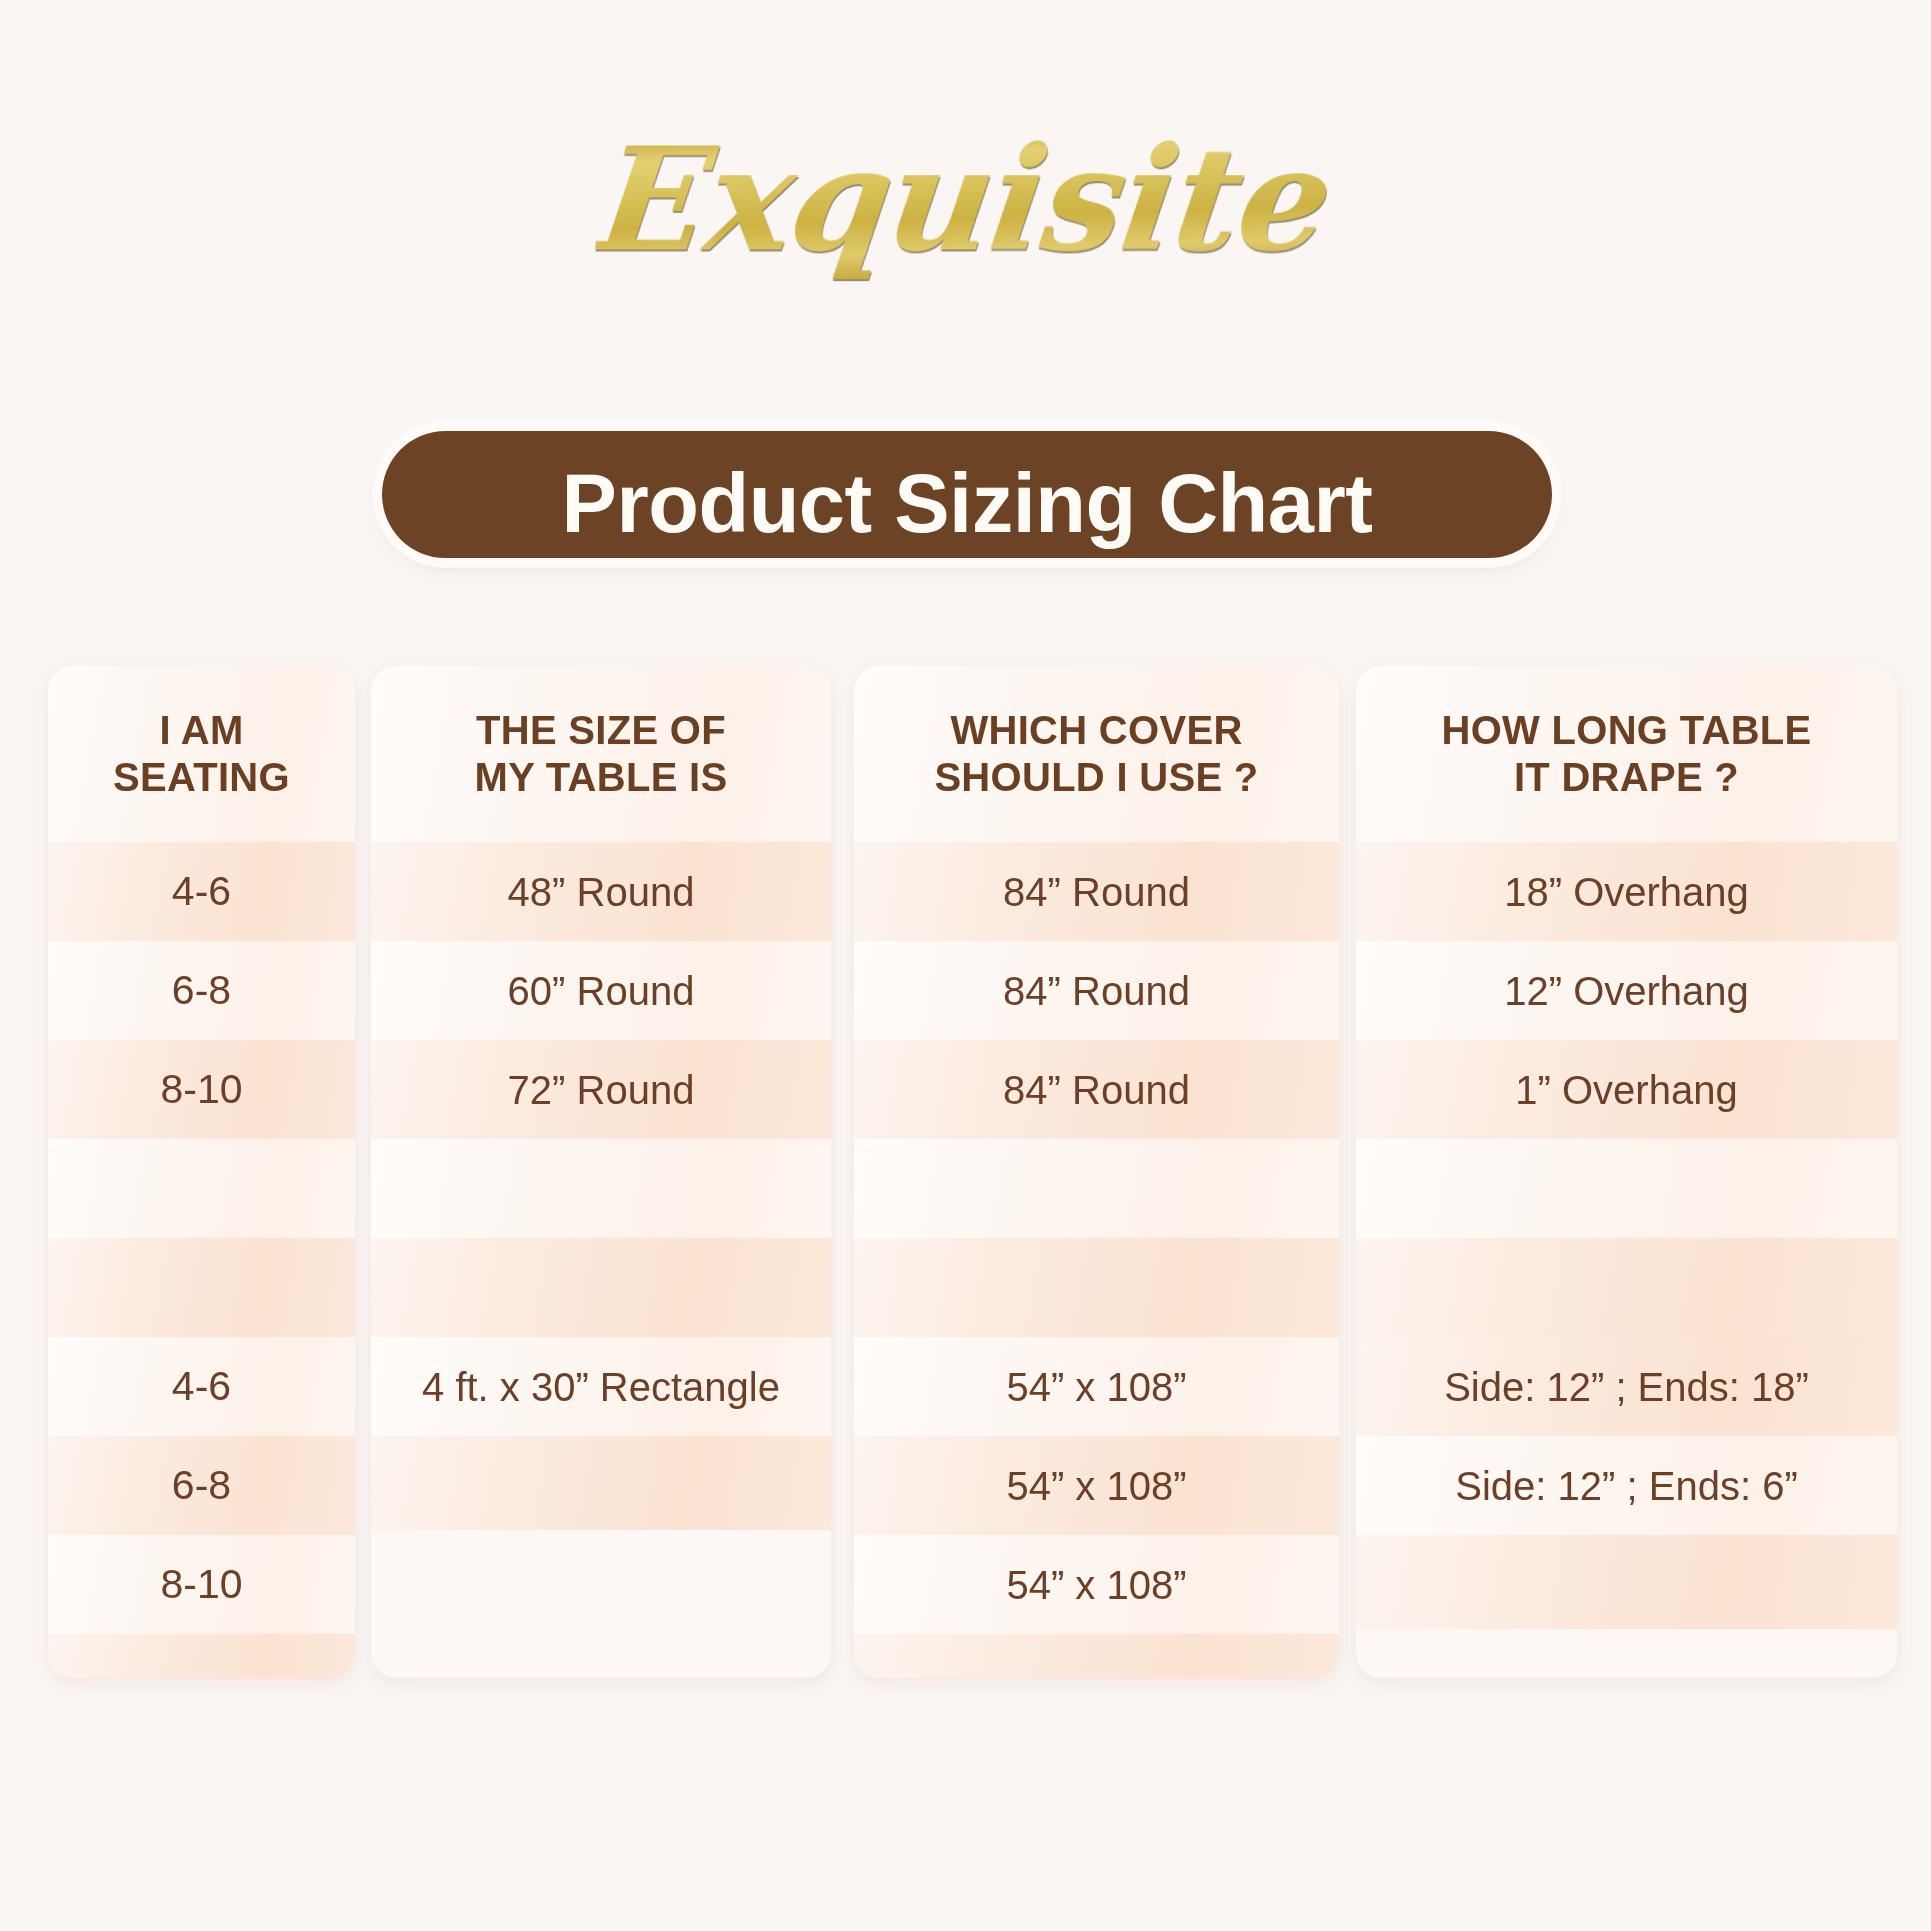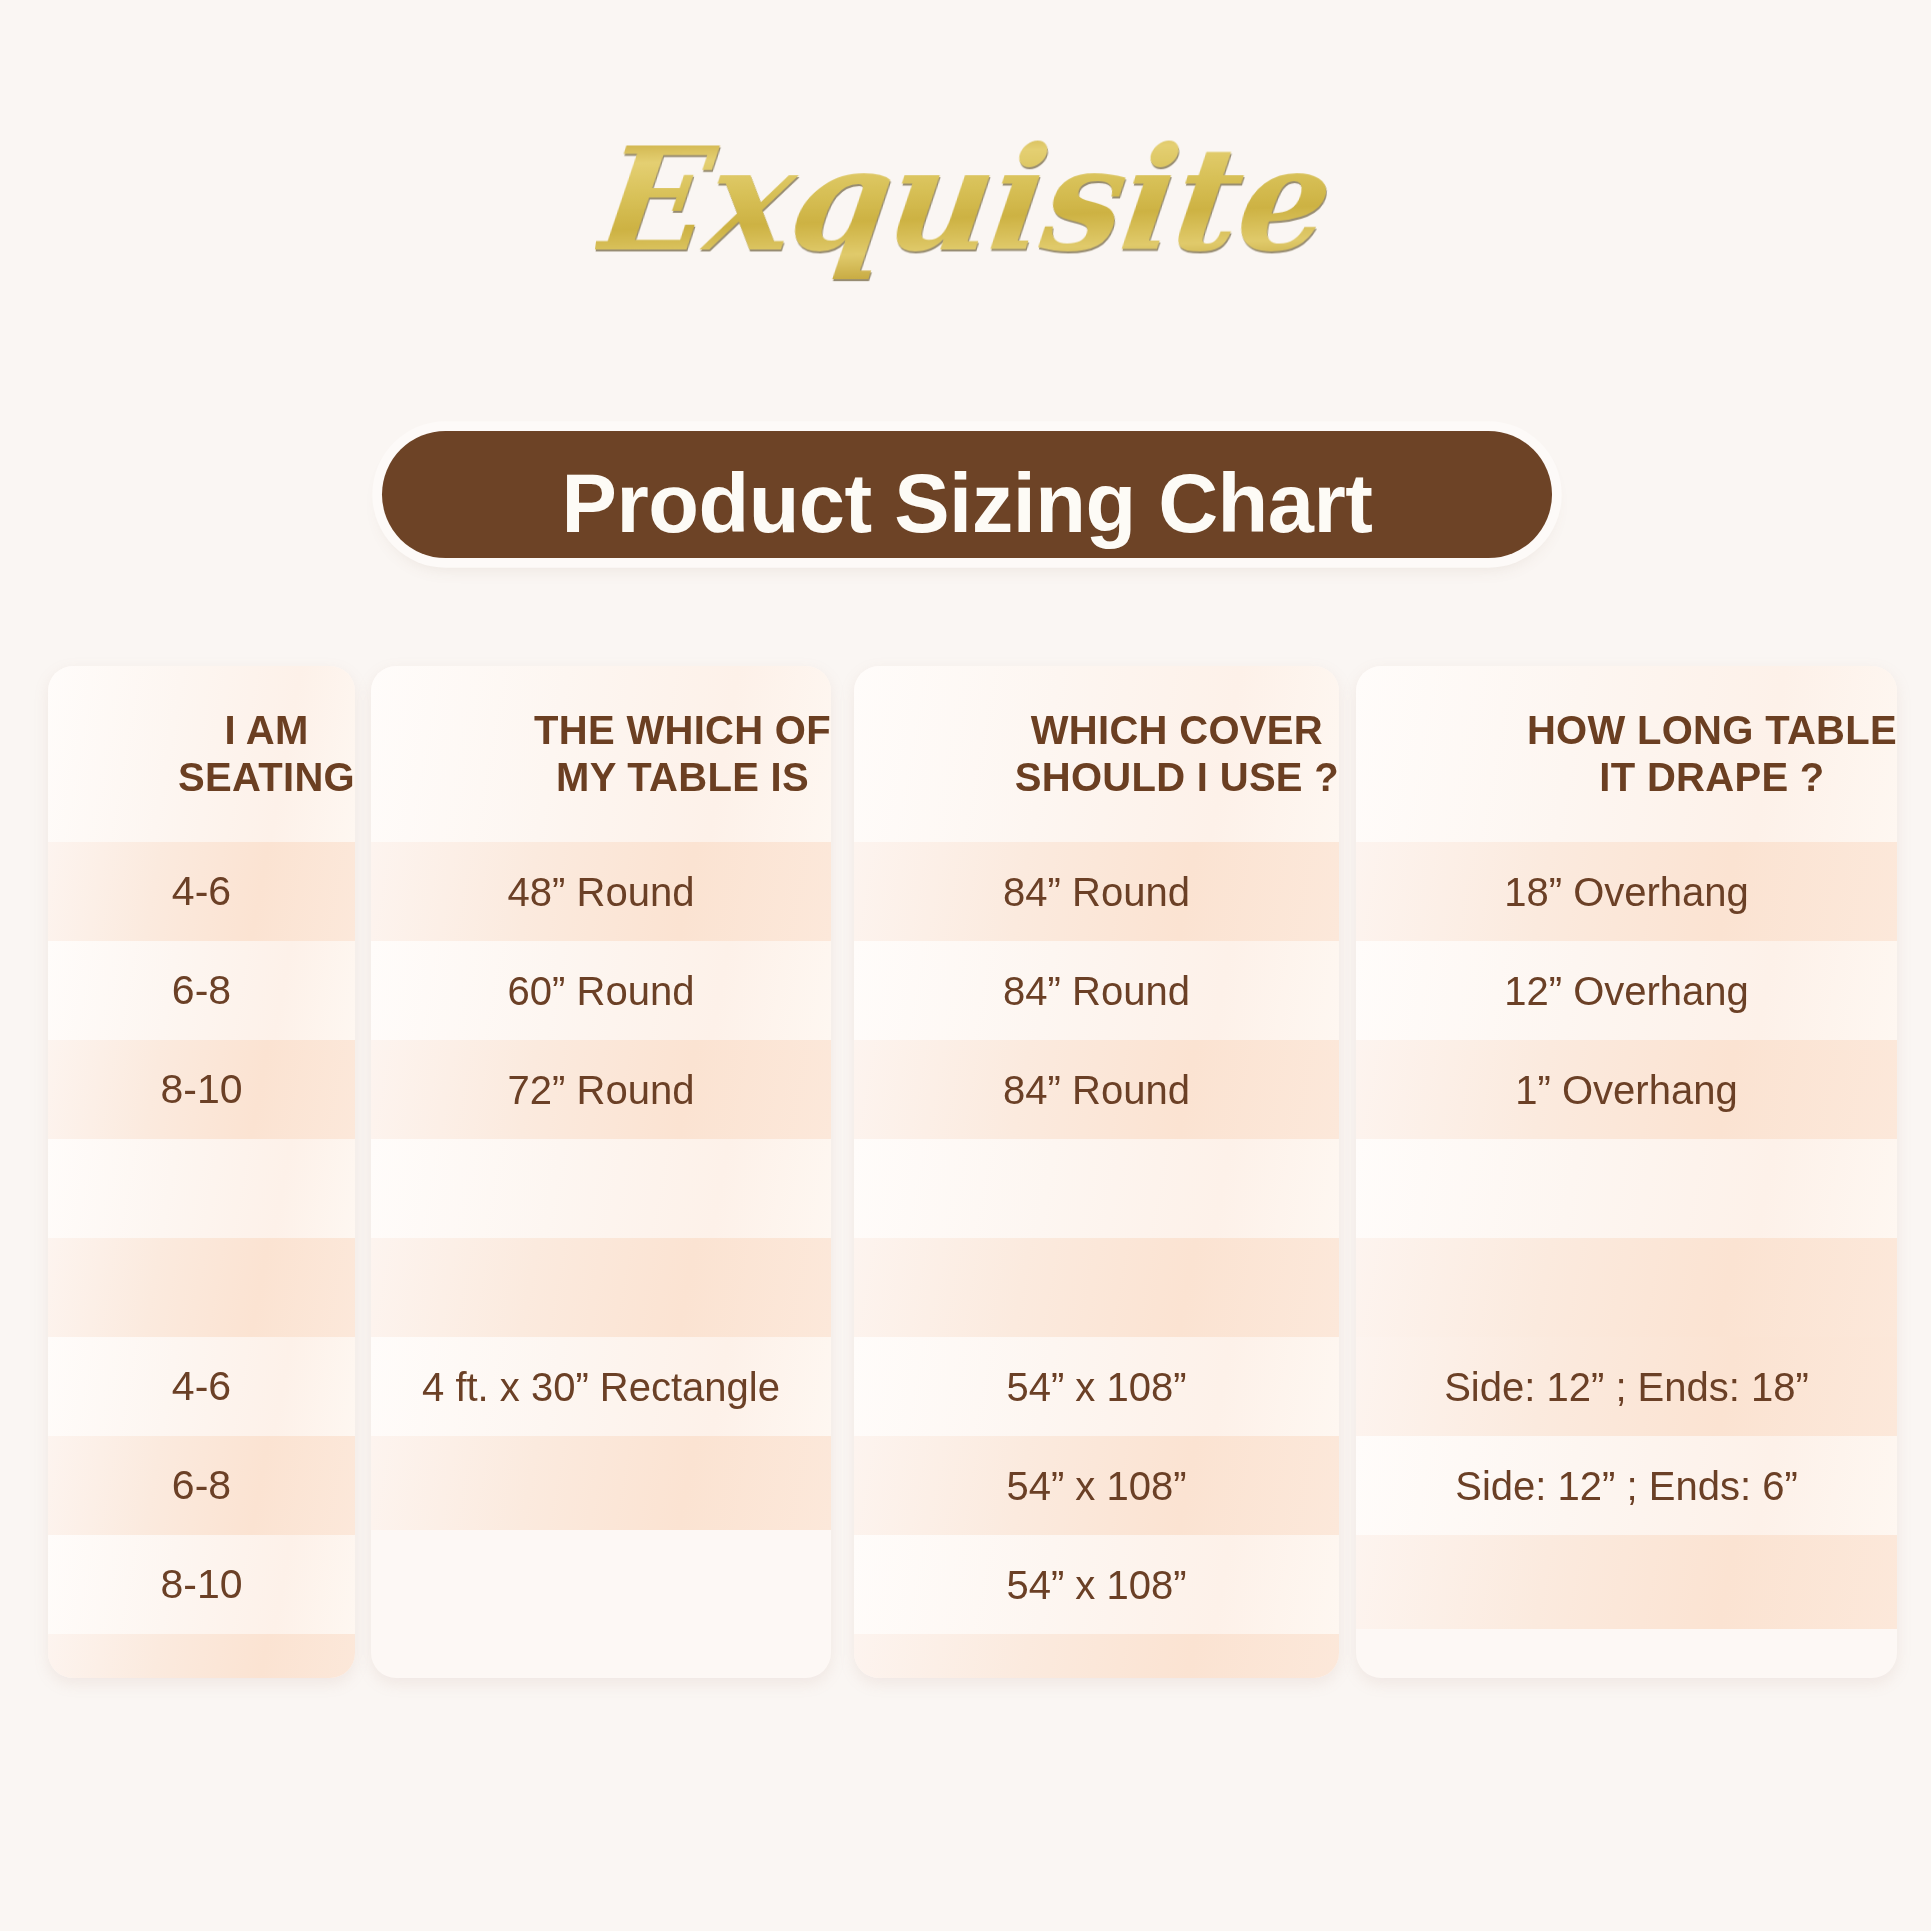--- a/index.html
+++ b/index.html
@@ -102,21 +102,21 @@
     width: 100%;
     box-sizing: border-box;
     display: flex;
     align-items: center;
     justify-content: center;
     text-align: center;
     color: #613a21;
     z-index: 2;
   }
   
-  .cell.header   { height: 176px; justify-content: flex-end; }
+  .cell.header   { height: 176px; }
   .cell.row      { height: 99px; }
   .cell.spacer   { height: 99px; }
   .cell.tail     { height: 94px; }
 
   
   .band-a {
     background: linear-gradient(100deg,
        #fdf4ef 0%, #fbeade 35%, #fbe3d2 68%, #fce8da 100%);
   }
   .band-b {
@@ -177,21 +177,21 @@
         <span class="cell-text">6-8</span>
       </div>
     <div class="cell row band-b">
         <span class="cell-text">8-10</span>
       </div>
     <div class="cell tail band-a"></div>
   </div>
 
   <div class="col-card c1">
     <div class="cell header band-b">
-        <span class="header-text">THE WHICH OF
+        <span class="header-text">THE SIZE OF
 MY TABLE IS</span>
       </div>
     <div class="cell row band-a">
         <span class="cell-text">48” Round</span>
       </div>
     <div class="cell row band-b">
         <span class="cell-text">60” Round</span>
       </div>
     <div class="cell row band-a">
         <span class="cell-text">72” Round</span>

